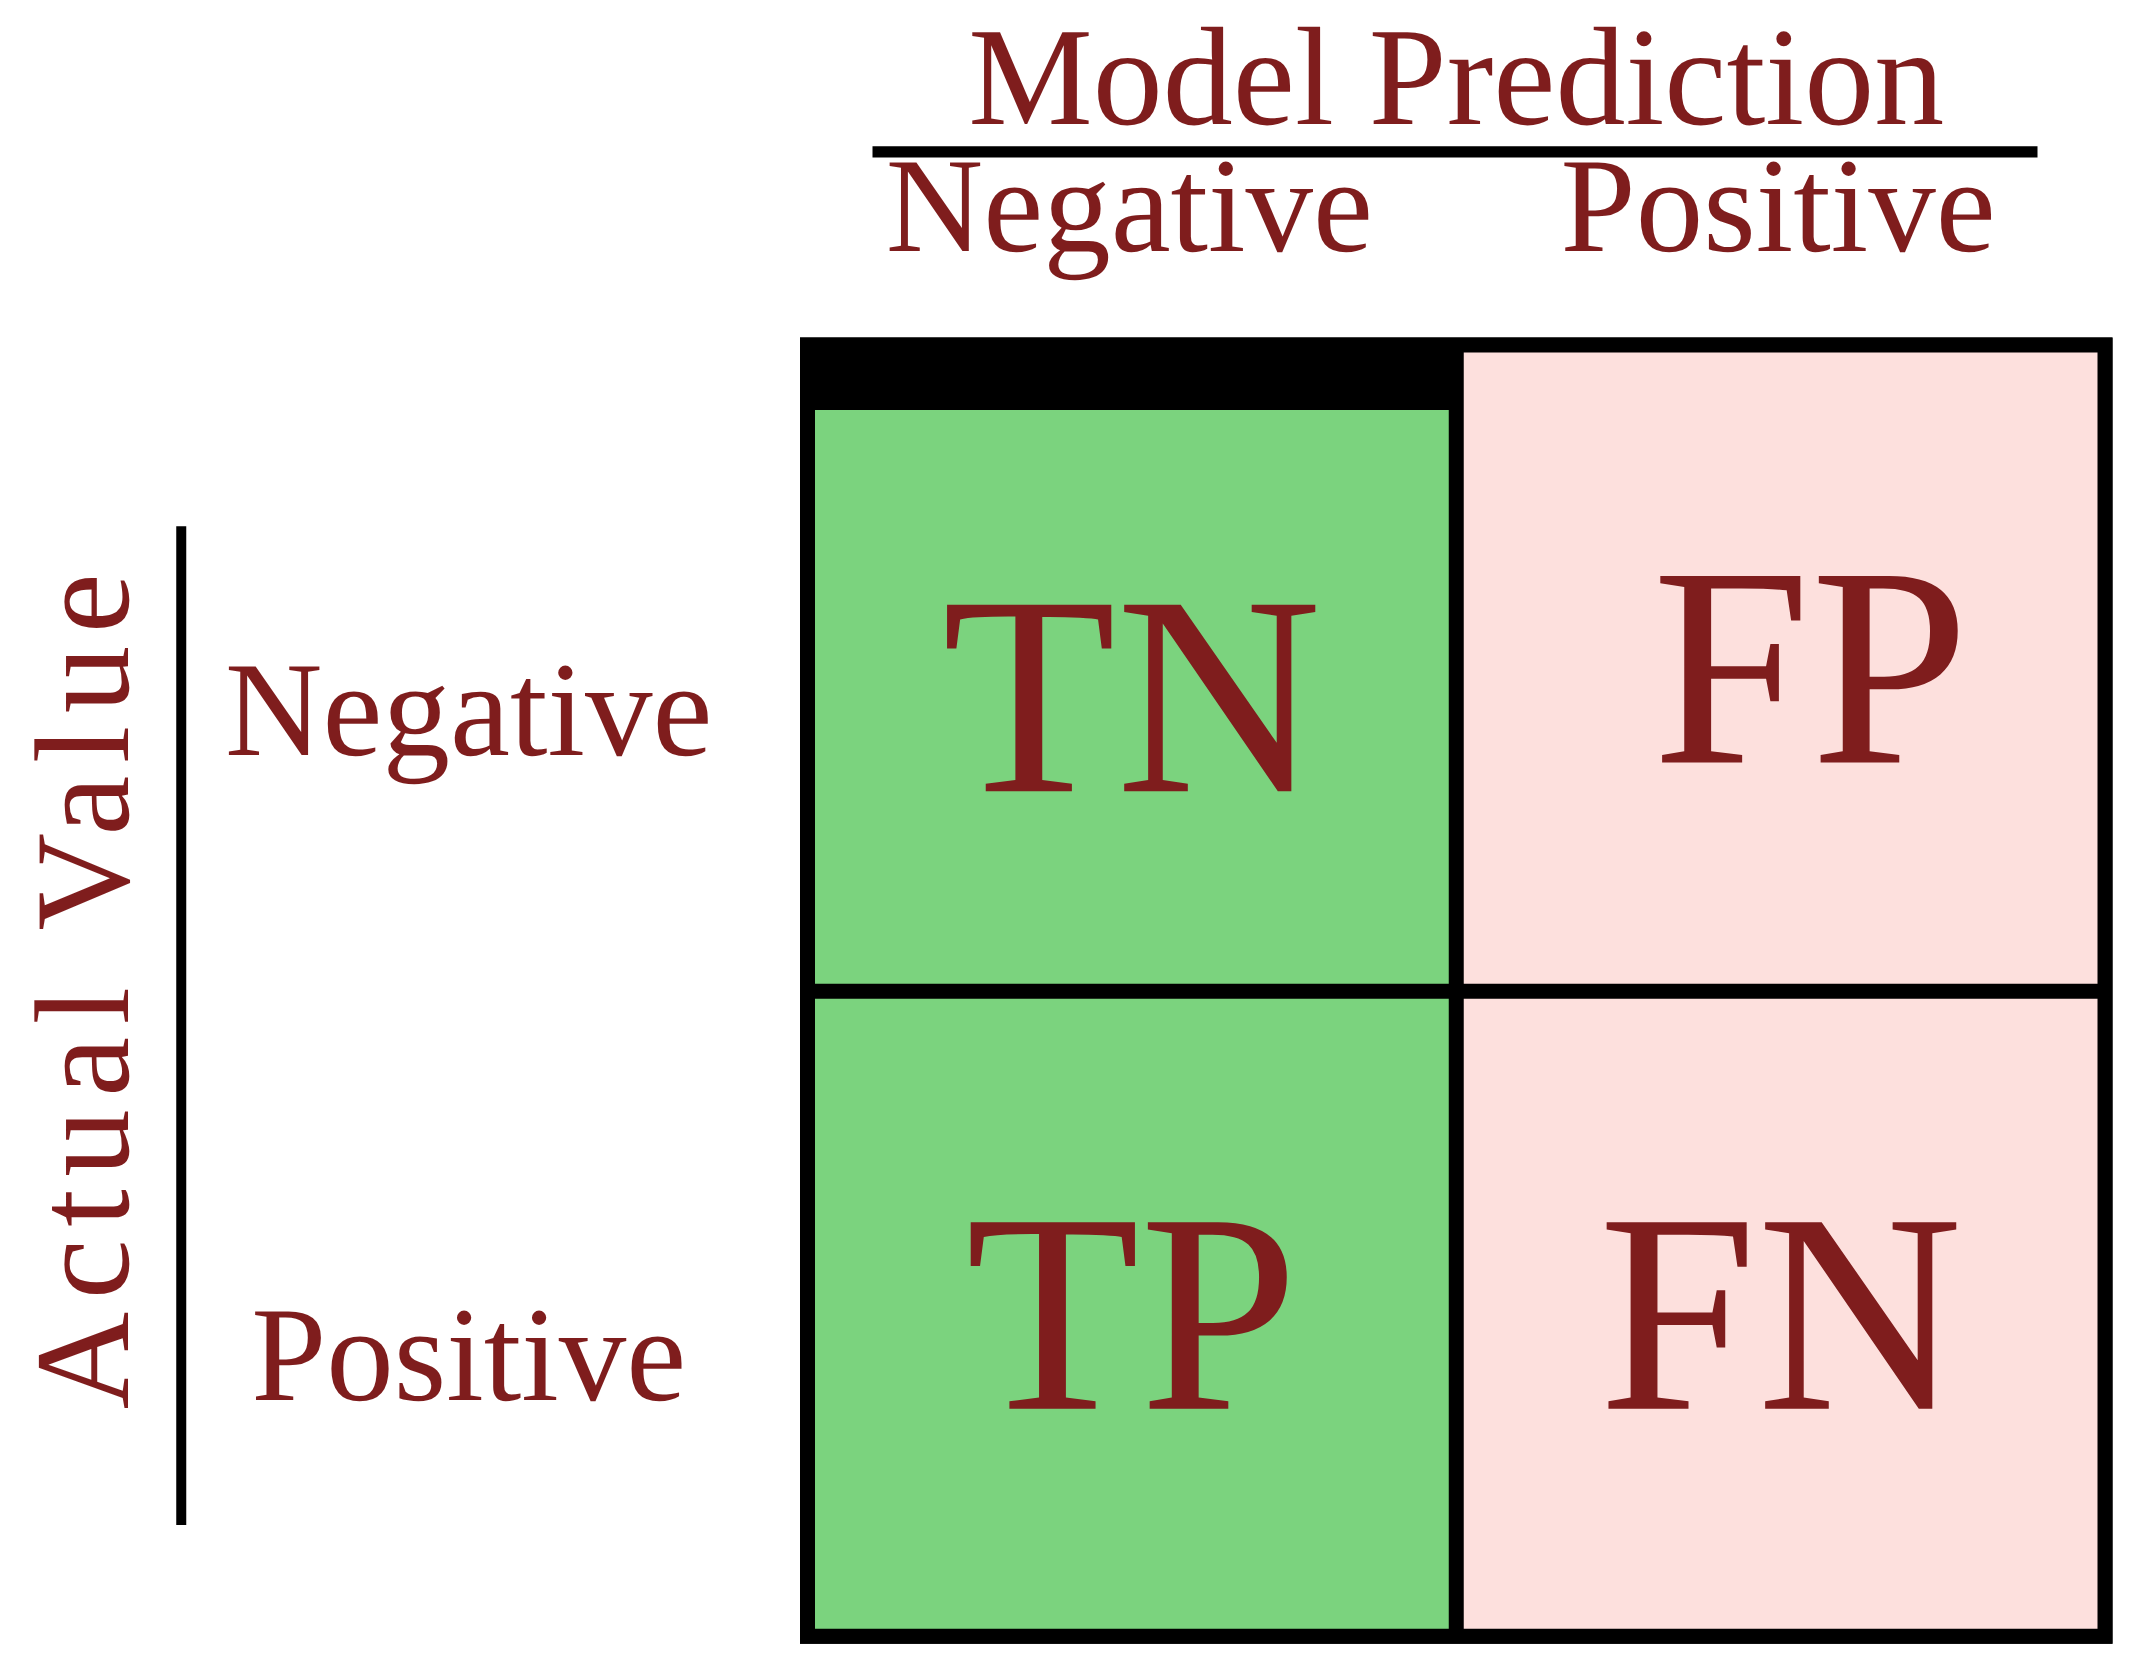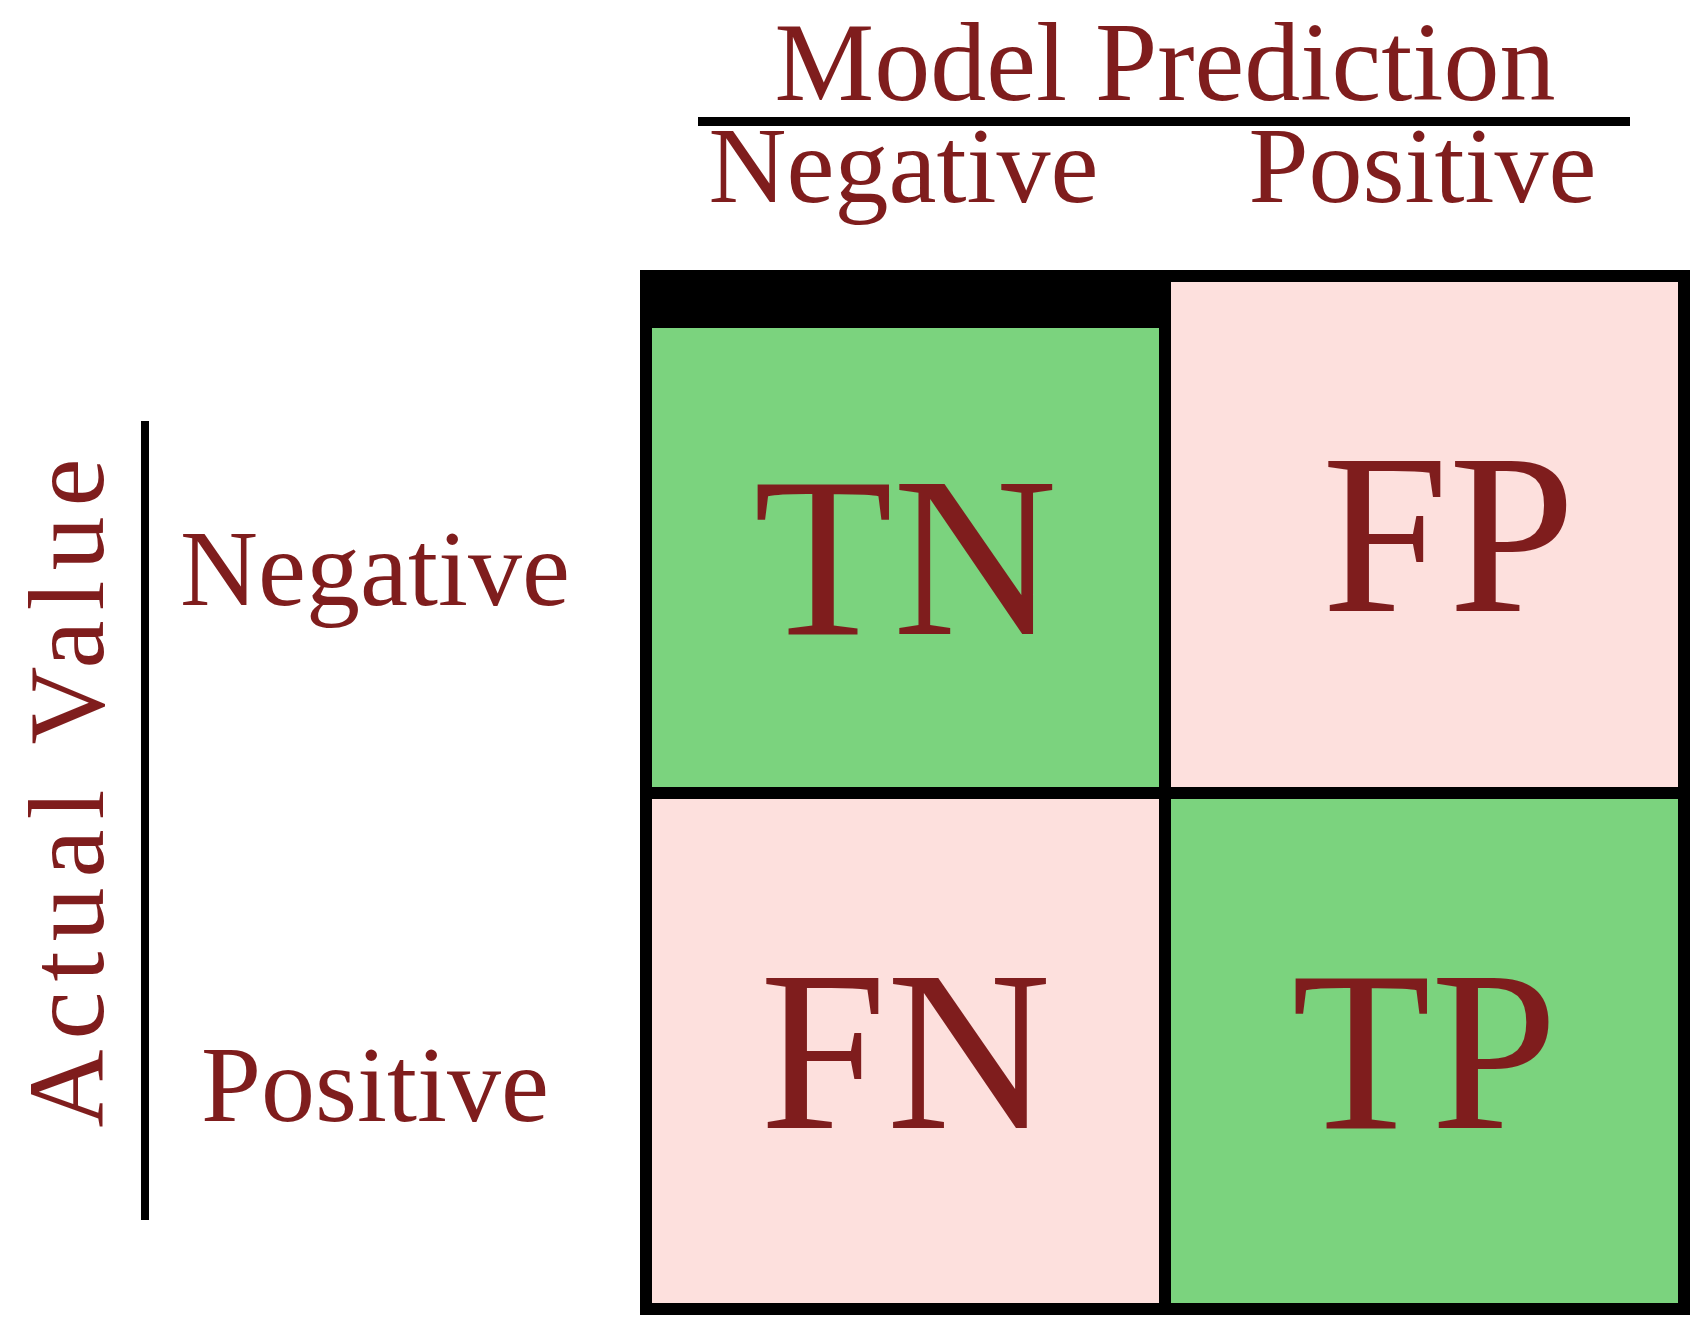--- a/index.html
+++ b/index.html
@@ -129,17 +129,17 @@
   <div class="row-label neg">
     <span class="shift">Negative</span>
   </div>
   <div class="row-label pos">
     <span class="shift">Positive</span>
   </div>
 
   <div class="matrix">
     <div class="cell" style="background: rgb(123, 211, 126); margin-top: 46px;">TN</div>
     <div class="cell" style="background: rgb(253, 224, 221); padding-left: 48px;">FP</div>
+    <div class="cell" style="background: rgb(123, 211, 126);">TP</div>
     <div class="cell" style="background: rgb(253, 224, 221);">FN</div>
-    <div class="cell" style="background: rgb(123, 211, 126);">TP</div>
   </div>
 
 </div>
 
 </body></html>

